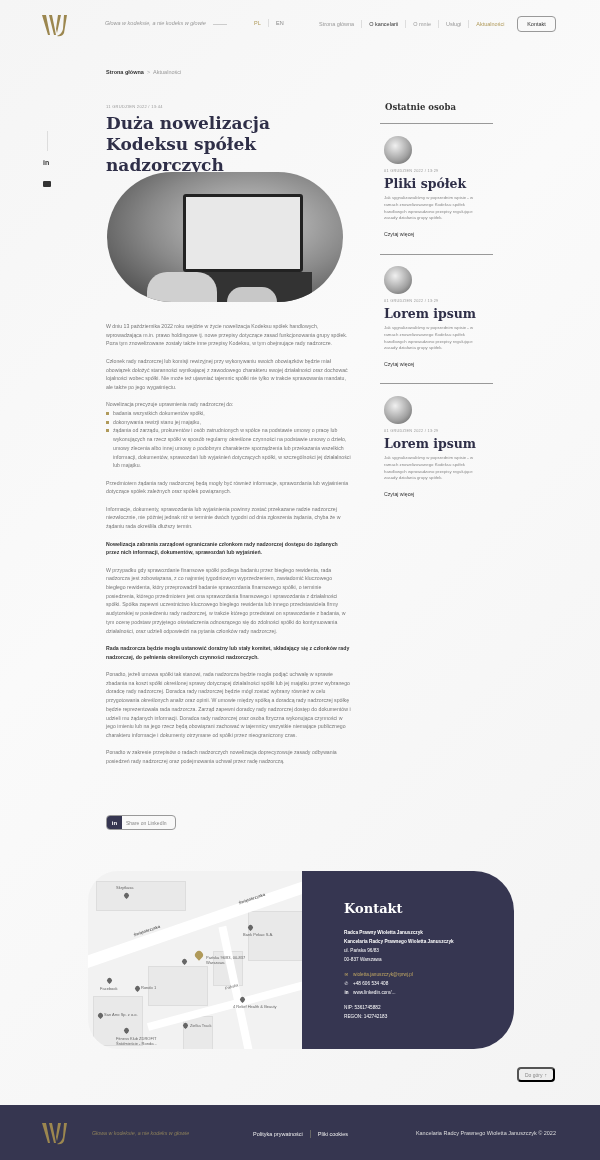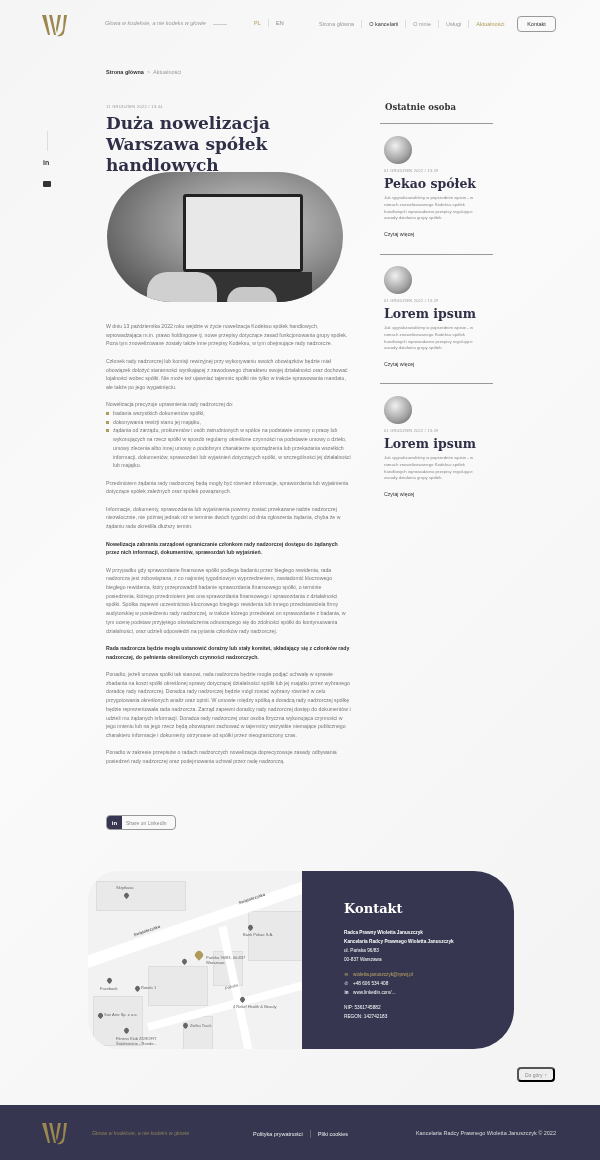--- a/index.html
+++ b/index.html
@@ -125,21 +125,21 @@
   <a class="bc-home">Strona główna</a>
   <span class="bc-sep">&gt;</span>
   <span class="bc-current">Aktualności</span>
 </div>
 
 <span class="side-line"></span>
 <span class="side-in">in</span>
 <span class="side-mail"></span>
 
 <div class="art-date">11 GRUDZIEŃ 2022 / 13:44</div>
-<h1 class="art-title serif">Duża nowelizacja Warszawa spółek handlowych</h1>
+<h1 class="art-title serif">Duża nowelizacja Kodeksu spółek nadzorczych</h1>
 
 <div class="hero">
   <div class="laptop-screen"></div>
   <div class="laptop-base"></div>
   <div class="hand"></div>
   <div class="hand2"></div>
 </div>
 
 <div class="body-text">
   <p>W dniu 13 października 2022 roku wejdzie w życie nowelizacja Kodeksu spółek handlowych, wprowadzająca m.in. prawo holdingowe tj. nowe przepisy dotyczące zasad funkcjonowania grupy spółek. Poza tym znowelizowane zostały także inne przepisy Kodeksu, w tym obejmujące rady nadzorcze.</p>
@@ -163,21 +163,21 @@
   <span class="share-icon">in</span>
   <span class="share-label">Share on LinkedIn</span>
 </a>
 
 <h2 class="sb-title serif">Ostatnie osoba</h2>
 <div class="sb-rule" style="top:123px"></div>
 
 <div class="post" style="top:136px">
   <div class="post-thumb"></div>
   <div class="post-date">01 GRUDZIEŃ 2022 / 13:29</div>
-  <div class="post-title serif">Pekao spółek</div>
+  <div class="post-title serif">Pliki spółek</div>
   <div class="post-text">Jak sygnalizowaliśmy w poprzednim wpisie - w ramach znowelizowanego Kodeksu spółek handlowych wprowadzono przepisy regulujące zasady działania grupy spółek.</div>
   <a class="post-link">Czytaj więcej</a>
 </div>
 <div class="sb-rule" style="top:254px"></div>
 
 <div class="post" style="top:266px">
   <div class="post-thumb"></div>
   <div class="post-date">01 GRUDZIEŃ 2022 / 13:29</div>
   <div class="post-title serif">Lorem ipsum</div>
   <div class="post-text">Jak sygnalizowaliśmy w poprzednim wpisie - w ramach znowelizowanego Kodeksu spółek handlowych wprowadzono przepisy regulujące zasady działania grupy spółek.</div>

